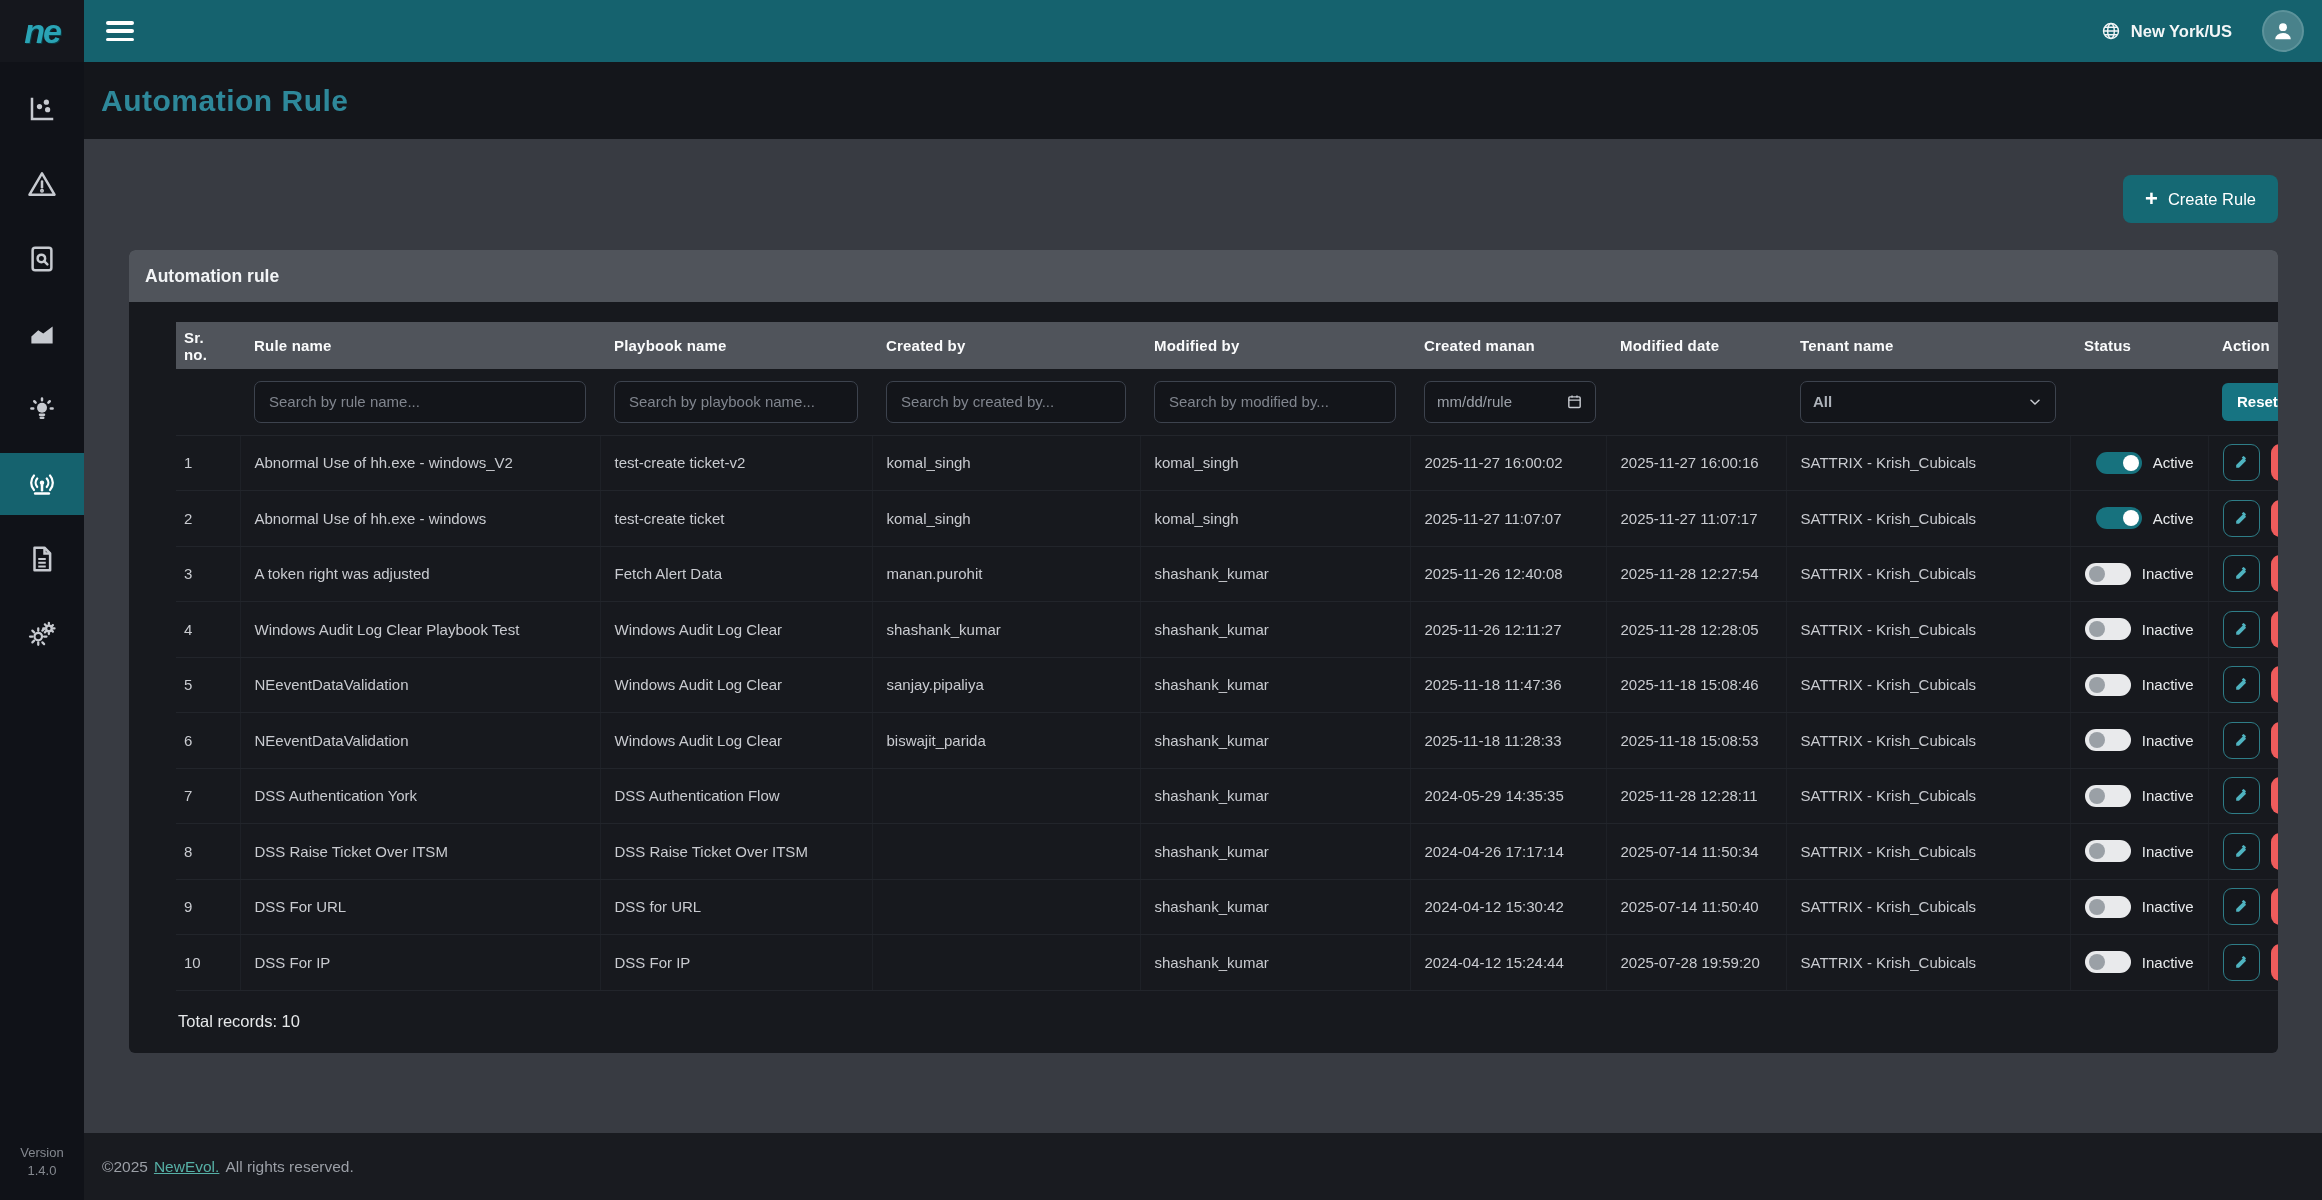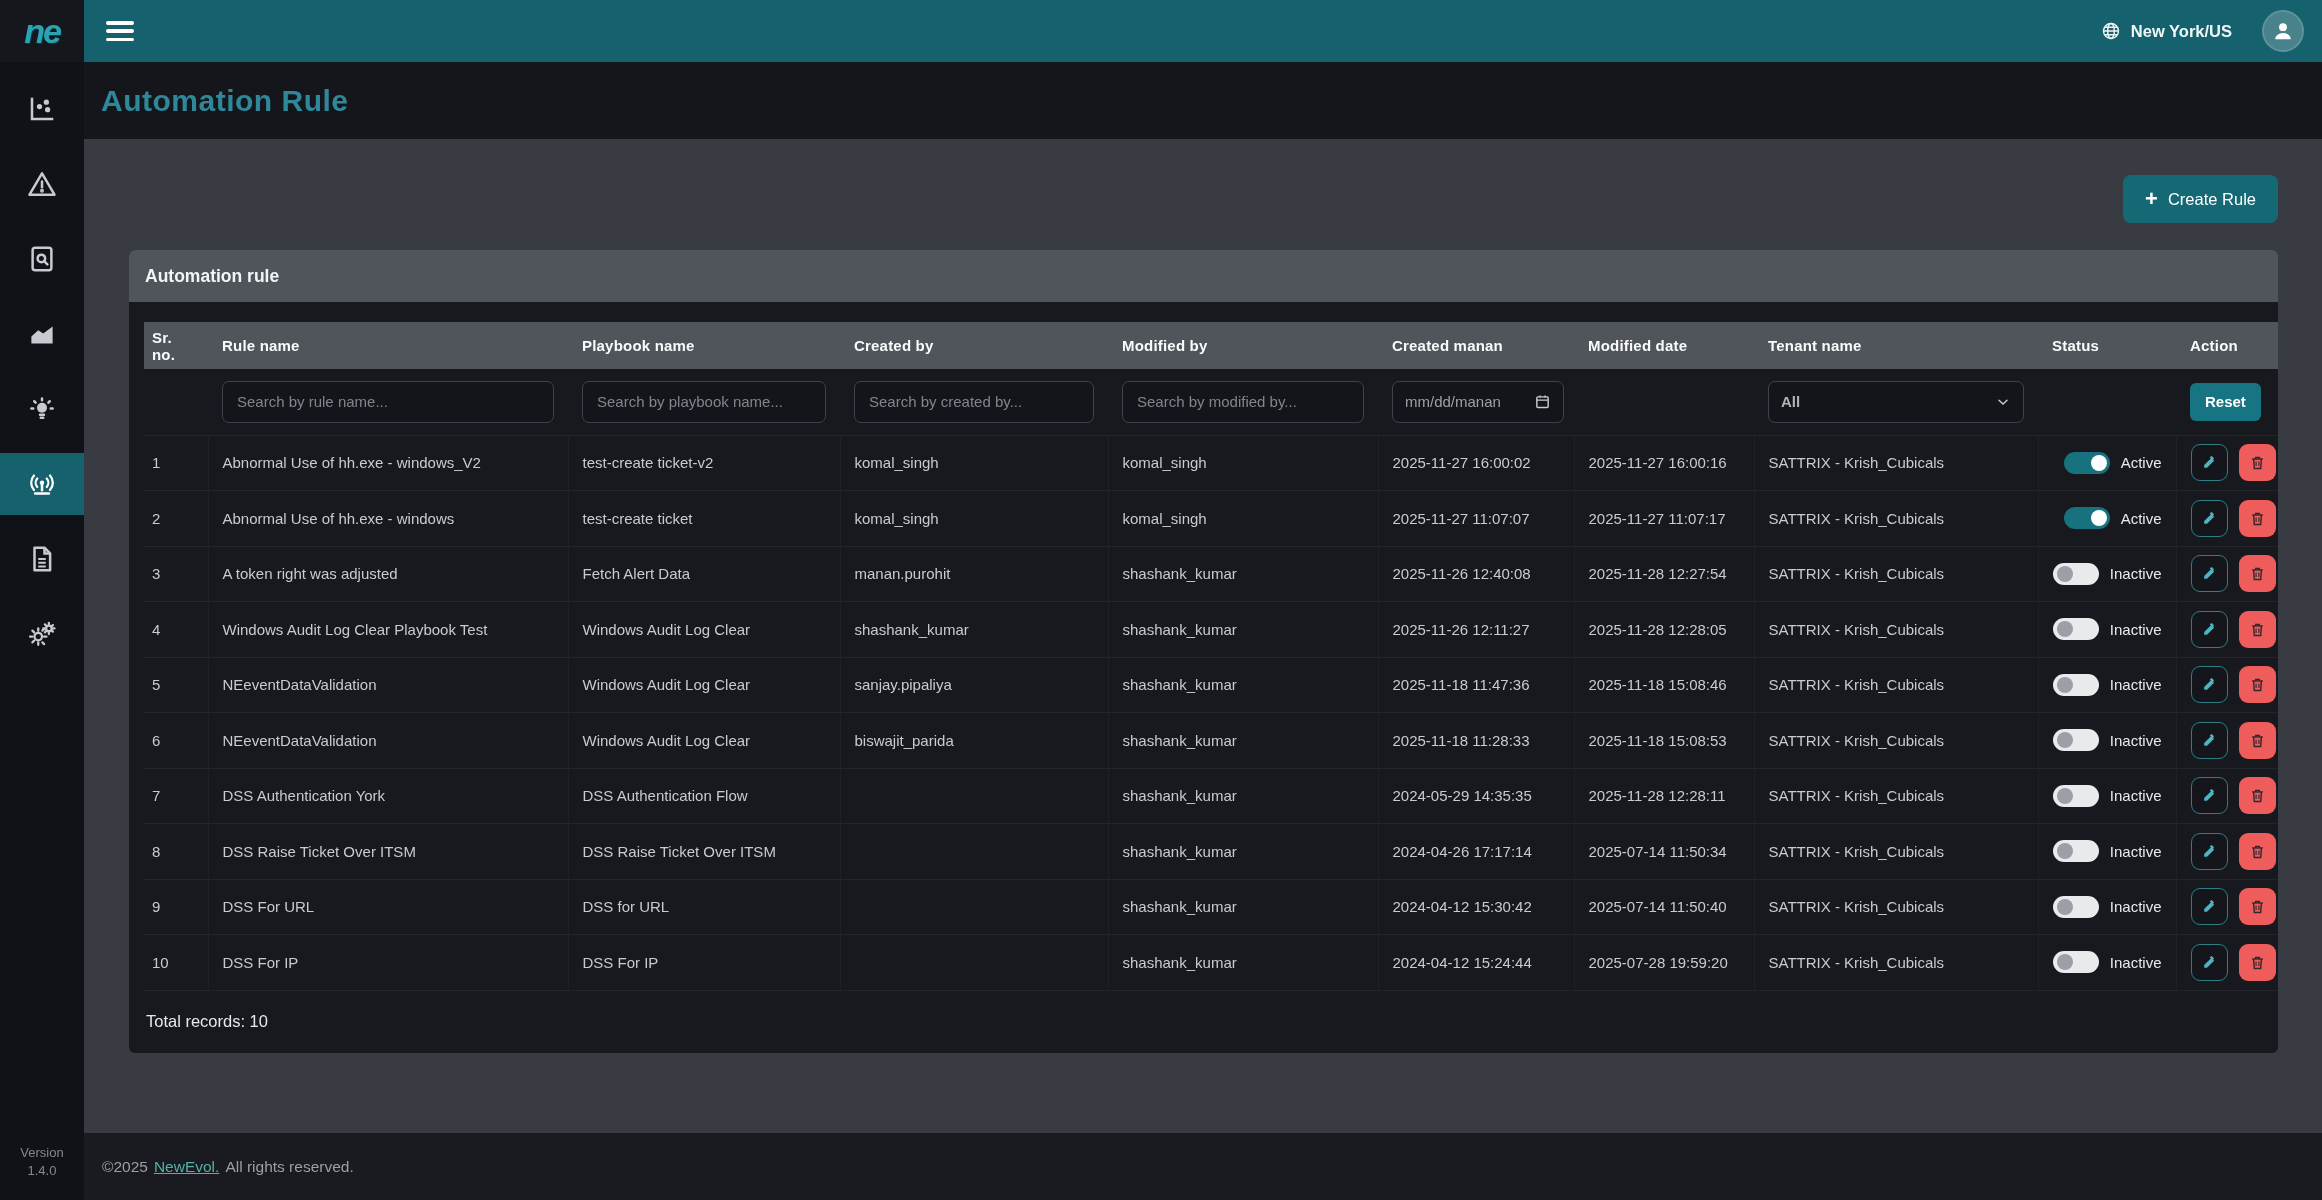--- a/index.html
+++ b/index.html
@@ -34,21 +34,21 @@
 
   .toolbar { padding:36px 44px 0 45px; display:flex; justify-content:flex-end; }
   .btn-create { height:48px; padding:0 22px; background:#156974; color:#ffffff; font-size:16.5px; font-weight:500;
                 border:none; border-radius:8px; display:flex; align-items:center; gap:10px; cursor:pointer;
                 font-family:"Liberation Sans", sans-serif; }
   .btn-create .plus { font-size:22px; font-weight:700; line-height:1; }
 
   .card { margin:27px 44px 0 45px; border-radius:6px; overflow:hidden; background:#17191e; }
   .card-header { height:52px; background:#50545b; display:flex; align-items:center; padding-left:16px;
                  color:#f2f4f6; font-size:17.5px; font-weight:700; }
-  .card-body { padding:20px 15px 0 15px; }
+  .card-body { padding:20px 15px 0 15px;margin-left:32px; }
 
   table { width:100%; border-collapse:collapse; table-layout:fixed; }
   thead th { background:#50545b; height:47px; text-align:left; color:#fafbfc; font-size:15px; font-weight:700;
              padding:0 14px; letter-spacing:0.2px; }
   thead th:first-child { padding-left:8px; }
   tr.filter-row td { height:66px; padding:0 14px 0 14px; border-bottom:1px solid #23262c; }
   tr.filter-row td:first-child { padding-left:8px; }
   .f-input { width:100%; height:42px; background:#13151a; border:1px solid #3d434e; border-radius:7px;
              color:#dfe1e5; font-size:15px; padding:0 14px; font-family:"Liberation Sans", sans-serif; }
   .f-input::placeholder { color:#80858e; }
@@ -250,21 +250,21 @@
                 <th>Action</th>
               </tr>
               <tr class="filter-row">
                 <td></td>
                 <td><input class="f-input" placeholder="Search by rule name..." style=""></td>
                 <td><input class="f-input" placeholder="Search by playbook name..." style=""></td>
                 <td><input class="f-input" placeholder="Search by created by..." style=""></td>
                 <td><input class="f-input" placeholder="Search by modified by..." style=""></td>
                 <td>
                   <div class="date-box">
-                    <span>mm/dd/manan</span>
+                    <span>mm/dd/rule</span>
                     <span>
                       <svg viewBox="0 0 24 24" width="17" height="17" fill="none" stroke="#c9ccd2" stroke-width="2">
                           <rect x="4" y="5.5" width="16" height="15" rx="1.5"></rect>
                           <path d="M4 10h16M8.5 3.5v3M15.5 3.5v3"></path>
                         </svg>
                     </span>
                   </div>
                 </td>
                 <td></td>
                 <td>

